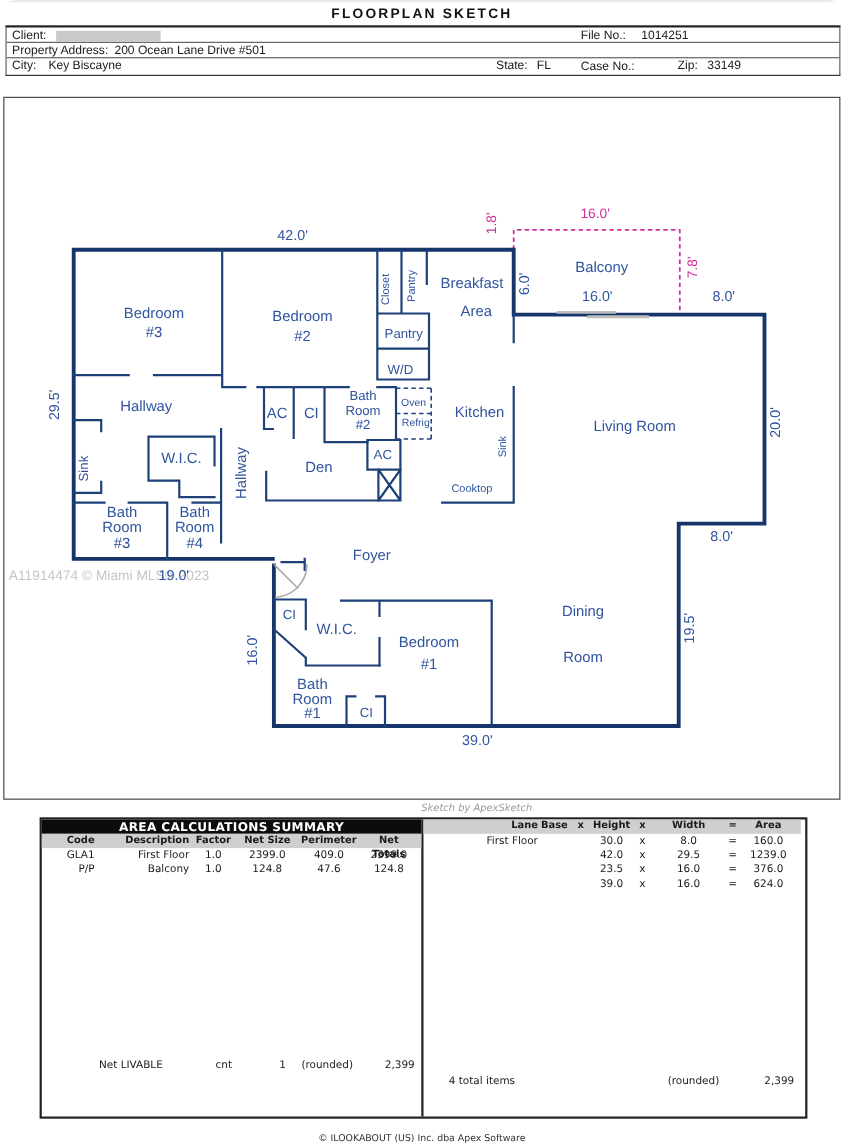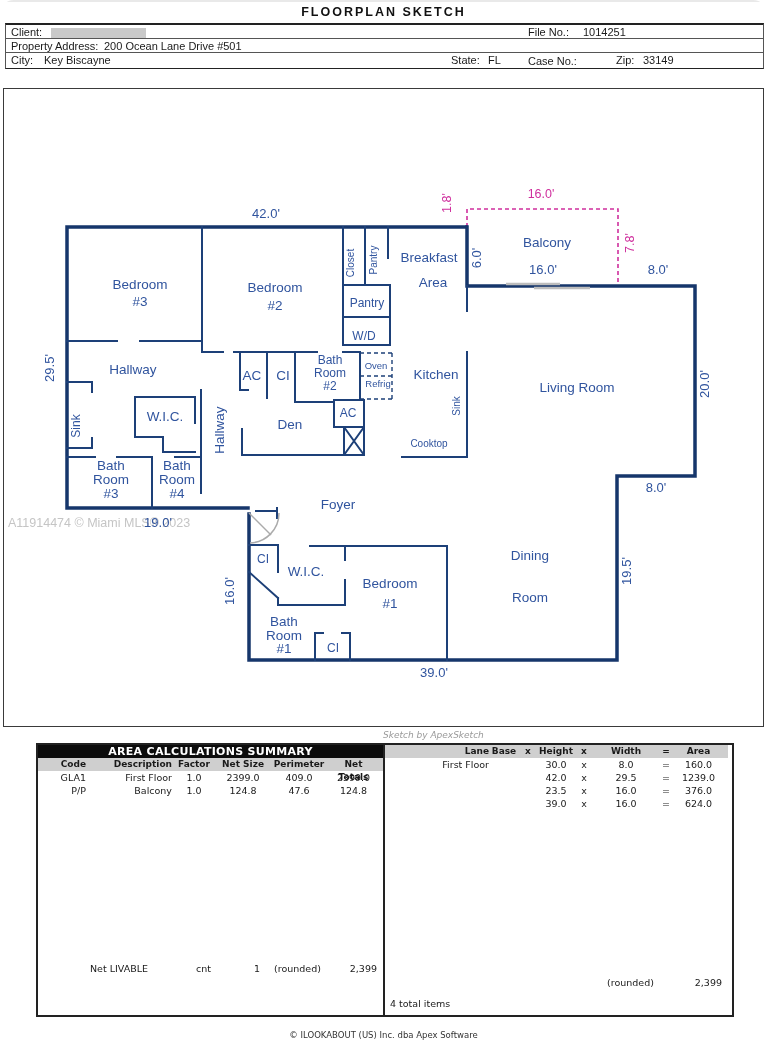--- a/index.html
+++ b/index.html
@@ -270,20 +270,20 @@
       </div>
       <div class="trow grid-bdr">
         <span class="l"></span>
           <span></span>
         <span class="r">39.0</span>
         <span class="c">x</span>
         <span class="r">16.0</span>
         <span class="c">=</span>
         <span class="r">624.0</span>
       </div>
-      <span class="abs" style="left:5px;top:232px;margin-top:21px;">4 total items</span>
+      <span class="abs" style="left:23px;top:232px;">4 total items</span>
       <span class="abs" style="left:222px;top:232px;">(rounded)</span>
       <span class="abs" style="right:6px;top:232px;">2,399</span>
     </div>
   </div>
 
   <div class="doc-footer">© ILOOKABOUT (US) Inc. dba Apex Software</div>
 </div>
 
 </body></html>

